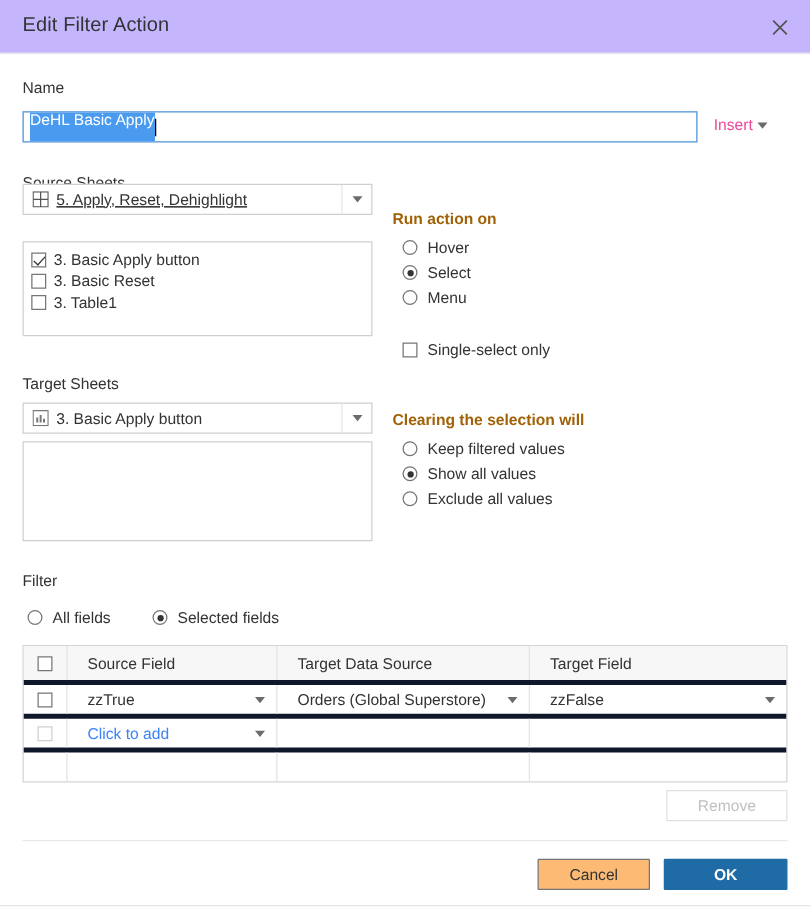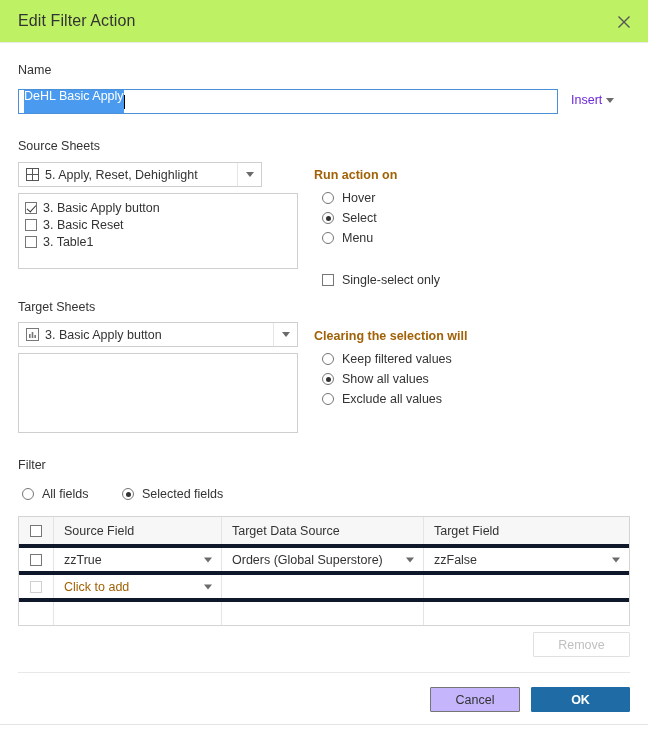--- a/index.html
+++ b/index.html
@@ -14,21 +14,21 @@
     position: relative;
     width: 648px; height: 730px;
     background: #ffffff;
     overflow: hidden;
   }
 
   
   .titlebar {
     position: absolute; left: 0; top: 0;
     width: 648px; height: 43px;
-    background: #bef264;
+    background: #c4b5fd;
     border-bottom: 1px solid #eaeaea;
   }
   .title-text {
     position: absolute; left: 18px; top: 12px;
     font-size: 16px; color: #333333; letter-spacing: .1px;
   }
   .close-btn {
     position: absolute; right: 8px; top: 6px;
     width: 32px; height: 32px;
     display: flex; align-items: center; justify-content: center;
@@ -65,21 +65,21 @@
   }
   .caret {
     display: inline-block;
     width: 1px; height: 14px;
     background: #000; vertical-align: -2px;
   }
 
   
   .insert-dd {
     position: absolute; left: 571px; top: 93px;
-    font-size: 12.5px; color: #6d28d9;
+    font-size: 12.5px; color: #ec4899;
     display: flex; align-items: center; gap: 4px;
     cursor: pointer;
   }
 
   
   .combo {
     position: absolute;
     height: 25px;
     border: 1px solid #cfcfcf;
     background: #ffffff;
@@ -171,44 +171,44 @@
     width: 612px;
     border: 1px solid #d4d4d4;
     background: #ffffff;
   }
   .frow { display: flex; height: 27px; }
   .frow.header { background: #f7f7f7; height: 27px; }
   .frow + .frow { border-top: 4px solid #0f172a; }
   .fcell {
     display: flex; align-items: center;
     font-size: 12.5px; color: #333333;
-    padding-left: 10px;
+    padding-left: 16px;
     overflow: hidden;
     position: relative;
   }
   .fcell + .fcell { border-left: 1px solid #e4e4e4; }
   .fcell.c0 { flex: 0 0 34px; justify-content: center; padding-left: 0; }
   .fcell.c1 { flex: 0 0 168px; }
   .fcell.c2 { flex: 0 0 202px; }
   .fcell.c3 { flex: 1 1 auto; }
   .fcell .cellarrow {
     position: absolute; right: 9px; top: 50%; transform: translateY(-50%);
   }
-  .placeholder { color: #a16207; }
+  .placeholder { color: #3b82f6; }
 
   
   .btn {
     position: absolute;
     display: flex; align-items: center; justify-content: center;
     font-size: 12.5px;
     border-radius: 1px;
     cursor: pointer;
   }
   .btn.secondary {
-    background: #c4b5fd;
+    background: #fdba74;
     border: 1px solid #757575;
     color: #333333;
   }
   .btn.disabled {
     background: #ffffff;
     border: 1px solid #e0e0e0;
     color: #c0c0c0;
     cursor: default;
   }
   .btn.primary {
@@ -247,21 +247,21 @@
       <span class="caret"></span>
   </div>
 
   <div class="insert-dd">
     <span>Insert</span>
     <span class="caret-down"></span>
   </div>
 
   <div class="section-label" style="left:18px; top:139px;">Source Sheets</div>
 
-  <div class="combo" style="left:18px; top:162px; width:244px;">
+  <div class="combo" style="left:18px; top:147px; width:280px;text-decoration:underline;">
     <span class="ico">
       <svg width="13" height="13" viewBox="0 0 13 13" aria-hidden="true">
         <rect x="0.5" y="0.5" width="12" height="12" fill="none" stroke="#555" stroke-width="1"></rect>
         <path d="M6.5 0.5 V12.5 M0.5 6.5 H12.5" stroke="#555" stroke-width="1"></path>
       </svg>
     </span>
     <span class="txt">5. Apply, Reset, Dehighlight</span>
     <span class="arrow">
         <span class="caret-down"></span>
       </span>

